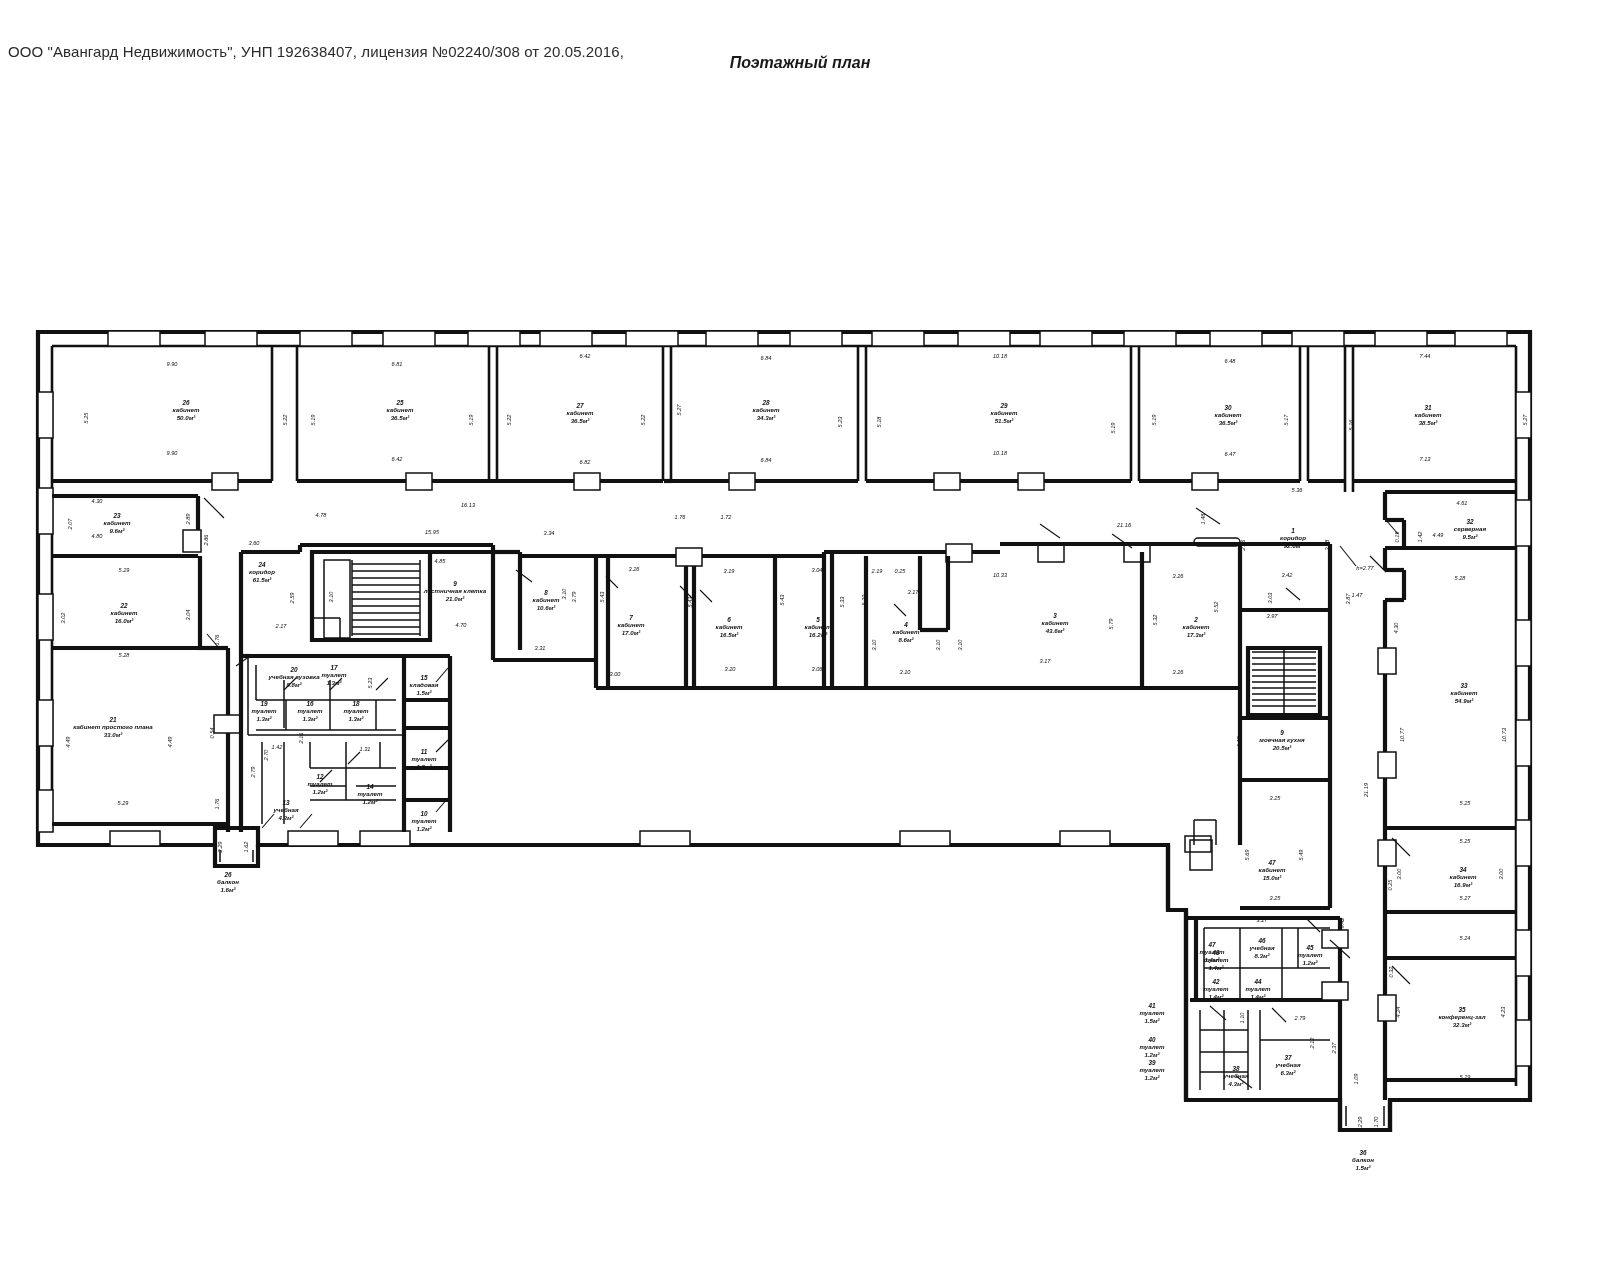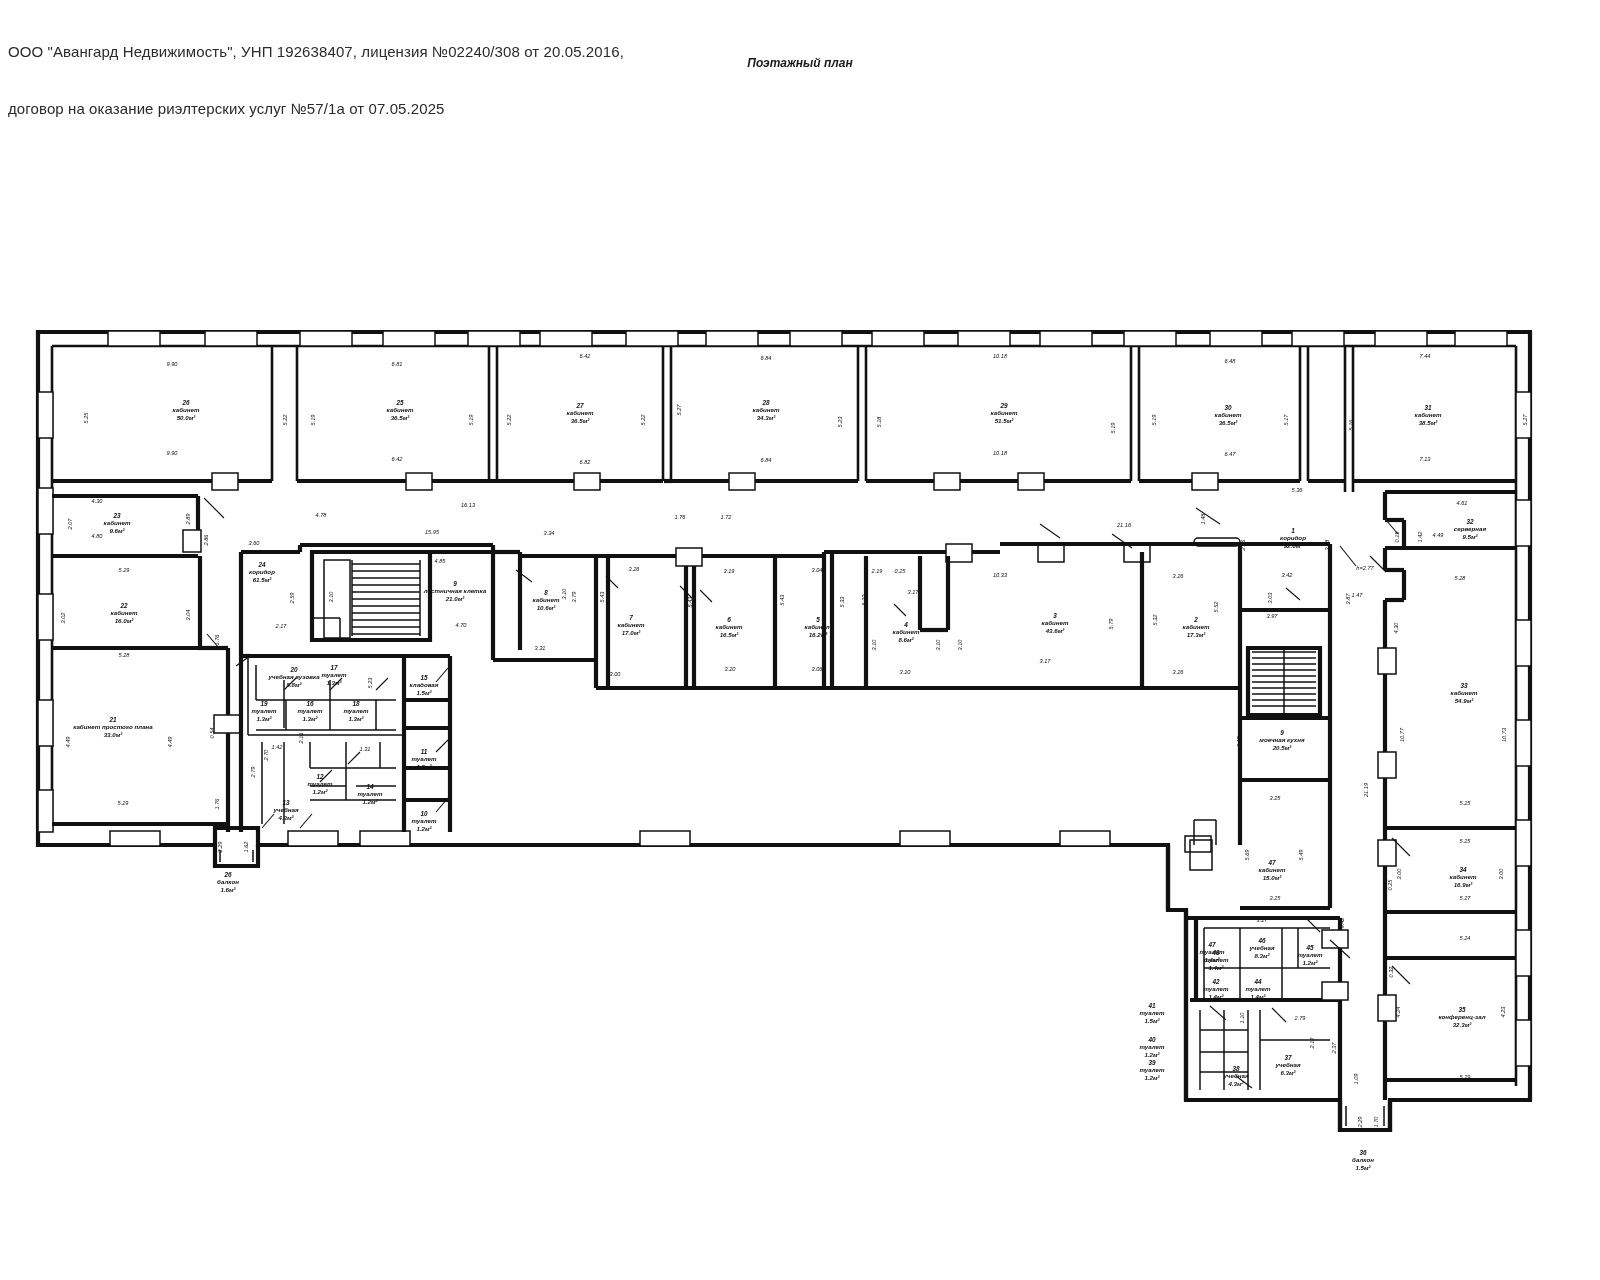--- a/index.html
+++ b/index.html
@@ -3,21 +3,21 @@
 <meta charset="utf-8">
 <style>
   html,body{margin:0;padding:0;background:#ffffff;}
   body{width:1600px;height:1280px;position:relative;overflow:hidden;
        font-family:"Liberation Sans",sans-serif;color:#1a1a1a;}
 
   #header{position:absolute;left:8px;top:4px;font-size:15px;line-height:19px;
           letter-spacing:.1px;color:#2b2b2b;white-space:pre;}
 
   #title{position:absolute;left:0;top:56px;width:1600px;text-align:center;
-         font-size:12px;font-weight:bold;font-style:italic;line-height:14px;}
+         font-size:16px;font-weight:bold;font-style:italic;line-height:14px;}
   #title .l{display:block;}
 
   #plan{position:absolute;left:0;top:0;width:1600px;height:1280px;}
   svg{display:block;}
 
   .w{fill:none;stroke:#111;stroke-width:4.2;}
   .wt{fill:none;stroke:#111;stroke-width:2.6;}
   .wn{fill:none;stroke:#111;stroke-width:1.5;}
   .door{fill:none;stroke:#111;stroke-width:1.1;}
   .win{fill:#fff;stroke:#111;stroke-width:1.5;}
@@ -27,21 +27,20 @@
   .dim{font-family:"Liberation Sans",sans-serif;font-style:italic;font-size:5.6px;
        text-anchor:middle;fill:#111;}
   .dimv{font-family:"Liberation Sans",sans-serif;font-style:italic;font-size:5.6px;
         text-anchor:middle;fill:#111;}
 </style>
 </head>
 <body>
 
 <div id="header">
   <div>ООО "Авангард Недвижимость", УНП 192638407, лицензия №02240/308 от 20.05.2016,</div>
-  <div>договор на оказание риэлтерских услуг №57/1а от 07.05.2025</div>
 </div>
 
 <div id="title">
   <span class="l">Поэтажный план</span>
 </div>
 
 <div id="plan">
 <svg viewBox="0 0 1600 1280" width="1600" height="1280" xmlns="http://www.w3.org/2000/svg">
 
   <g>

